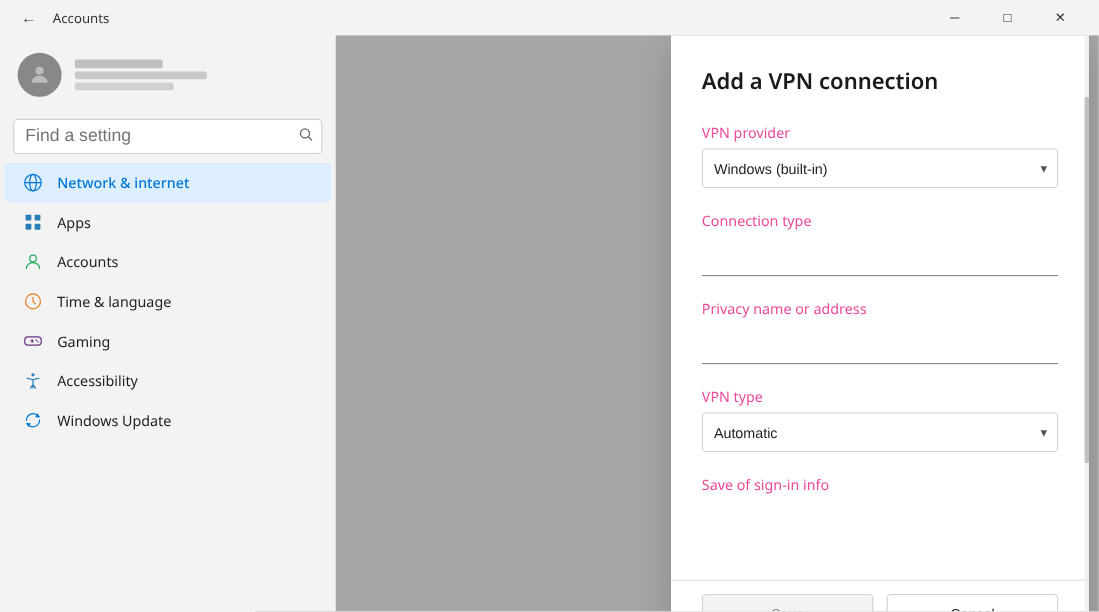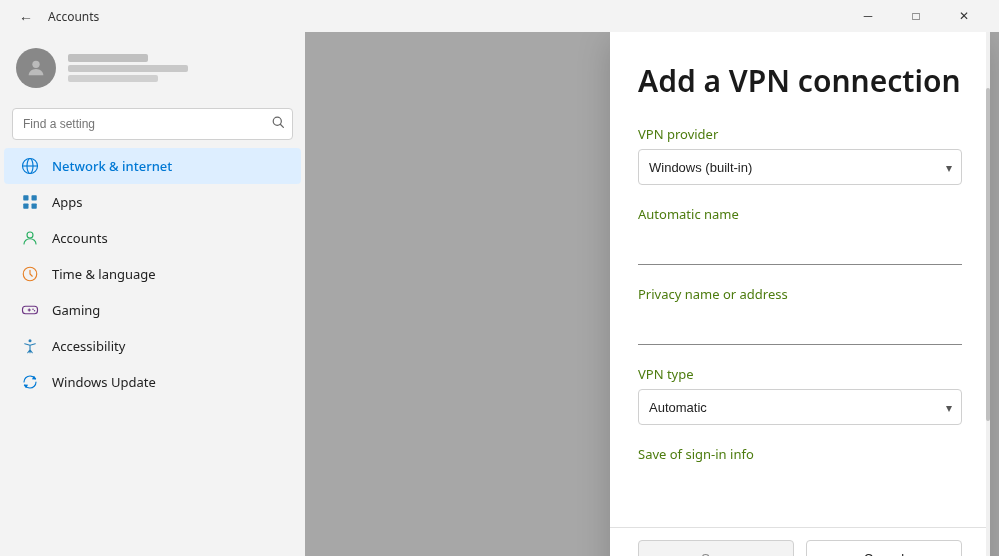--- a/index.html
+++ b/index.html
@@ -97,21 +97,21 @@
     .search-box {
       margin: 4px 12px 8px 12px;
       position: relative;
     }
     .search-input {
       width: 100%;
       height: 32px;
       border: 1px solid #d0d0d0;
       border-radius: 4px;
       padding: 0 32px 0 10px;
-      font-size: 12px;
+      font-size: 16px;
       background: white;
       color: #555;
       outline: none;
     }
     .search-icon-wrap {
       position: absolute; right: 8px; top: 50%;
       transform: translateY(-50%);
       color: #666; font-size: 13px;
     }
 
@@ -220,31 +220,31 @@
       flex-direction: column;
       box-shadow: 0 8px 32px rgba(0,0,0,0.18);
       overflow: hidden;
     }
     .modal-scroll {
       flex: 1;
       overflow-y: auto;
       padding: 28px 28px 0 28px;
     }
     .modal-title {
-      font-size: 30px;
+      font-size: 20px;
       font-weight: 600;
       color: #1a1a1a;
       margin-bottom: 24px;
     }
     .form-group {
       margin-bottom: 20px;
     }
     .form-label {
       font-size: 13px;
-      color: #4d7c0f;
+      color: #ec4899;
       margin-bottom: 6px;
       display: block;
       font-weight: 400;
     }
     .form-select {
       width: 100%;
       height: 36px;
       border: 1px solid #d0d0d0;
       border-radius: 4px;
       padding: 0 32px 0 10px;
@@ -497,21 +497,21 @@
           <label class="form-label">VPN provider</label>
           <div class="select-wrapper">
             <select class="form-select">
               <option>Windows (built-in)</option>
             </select>
             <span class="select-arrow">▾</span>
           </div>
         </div>
 
         <div class="form-group">
-          <label class="form-label">Automatic name</label>
+          <label class="form-label">Connection type</label>
           <input class="form-input" type="text" placeholder="" style="">
         </div>
 
         <div class="form-group">
           <label class="form-label">Privacy name or address</label>
           <input class="form-input" type="text" placeholder="" style="">
         </div>
 
         <div class="form-group">
           <label class="form-label">VPN type</label>

